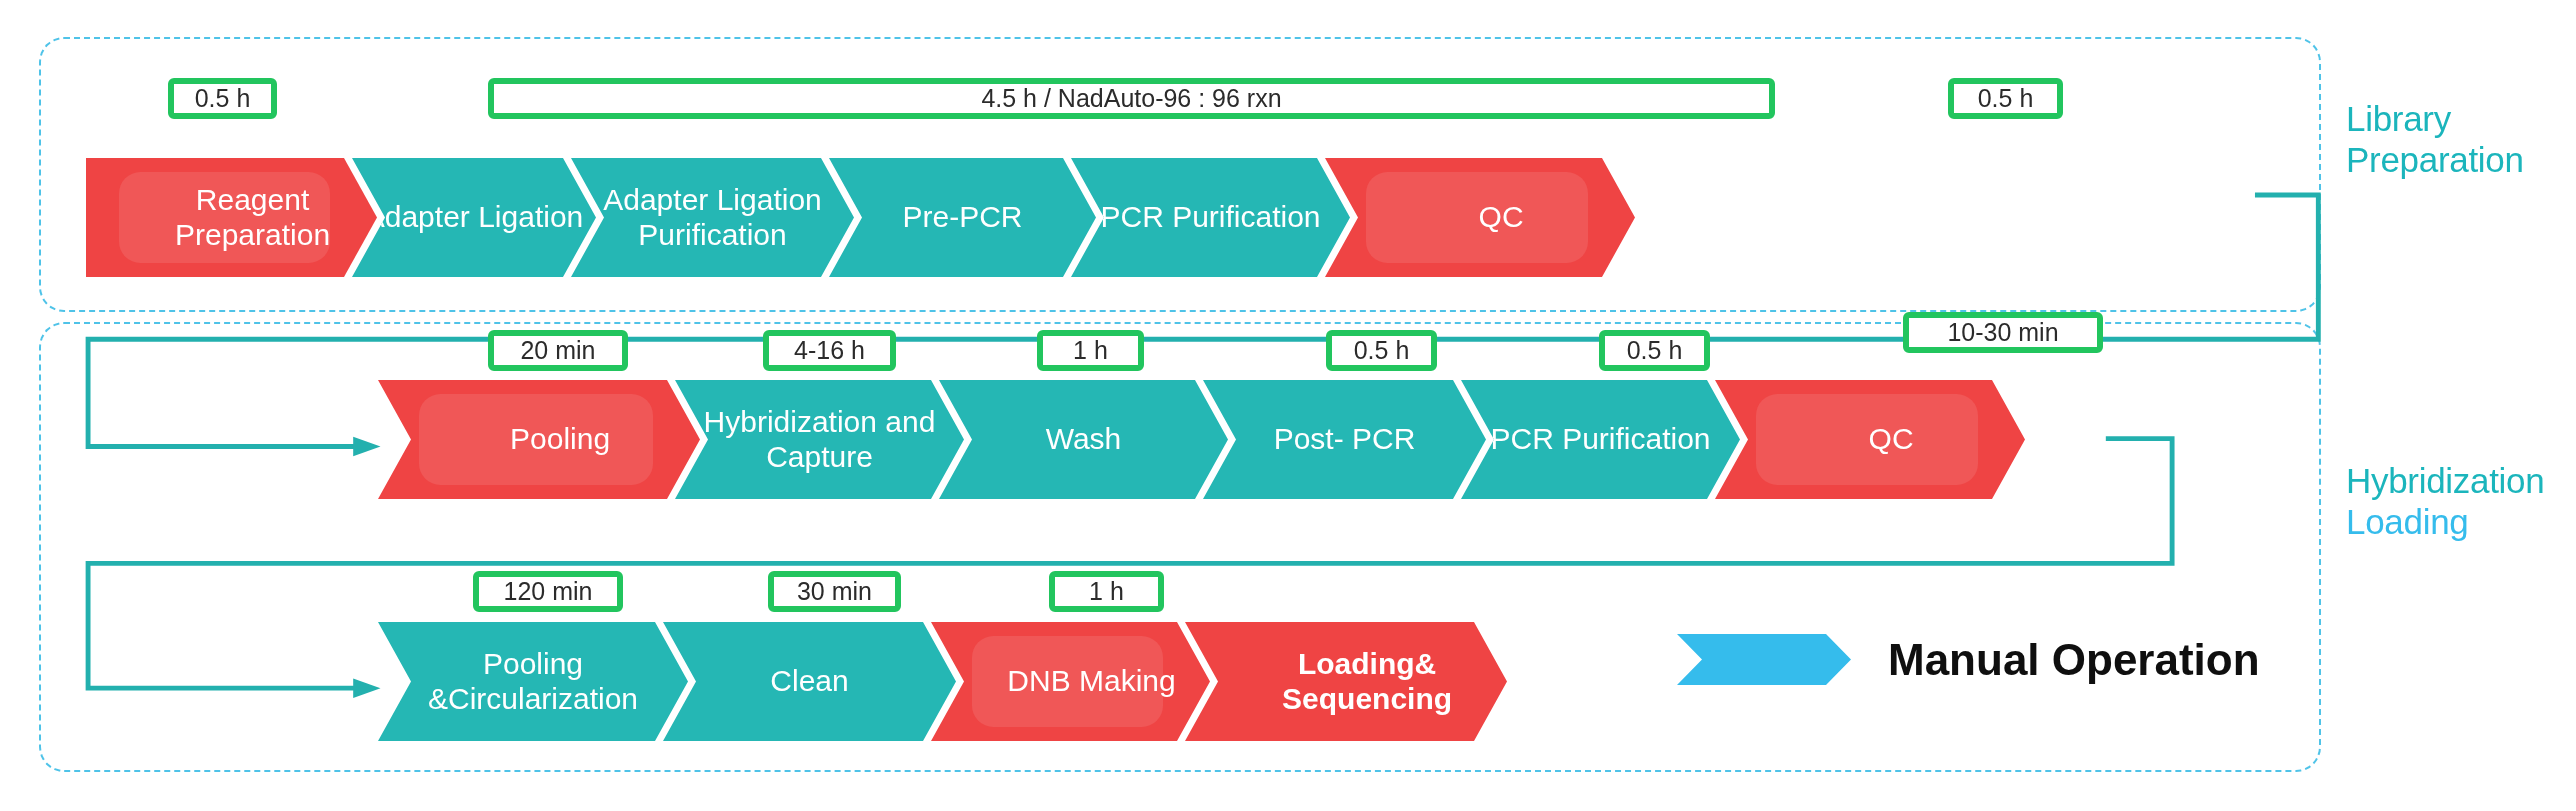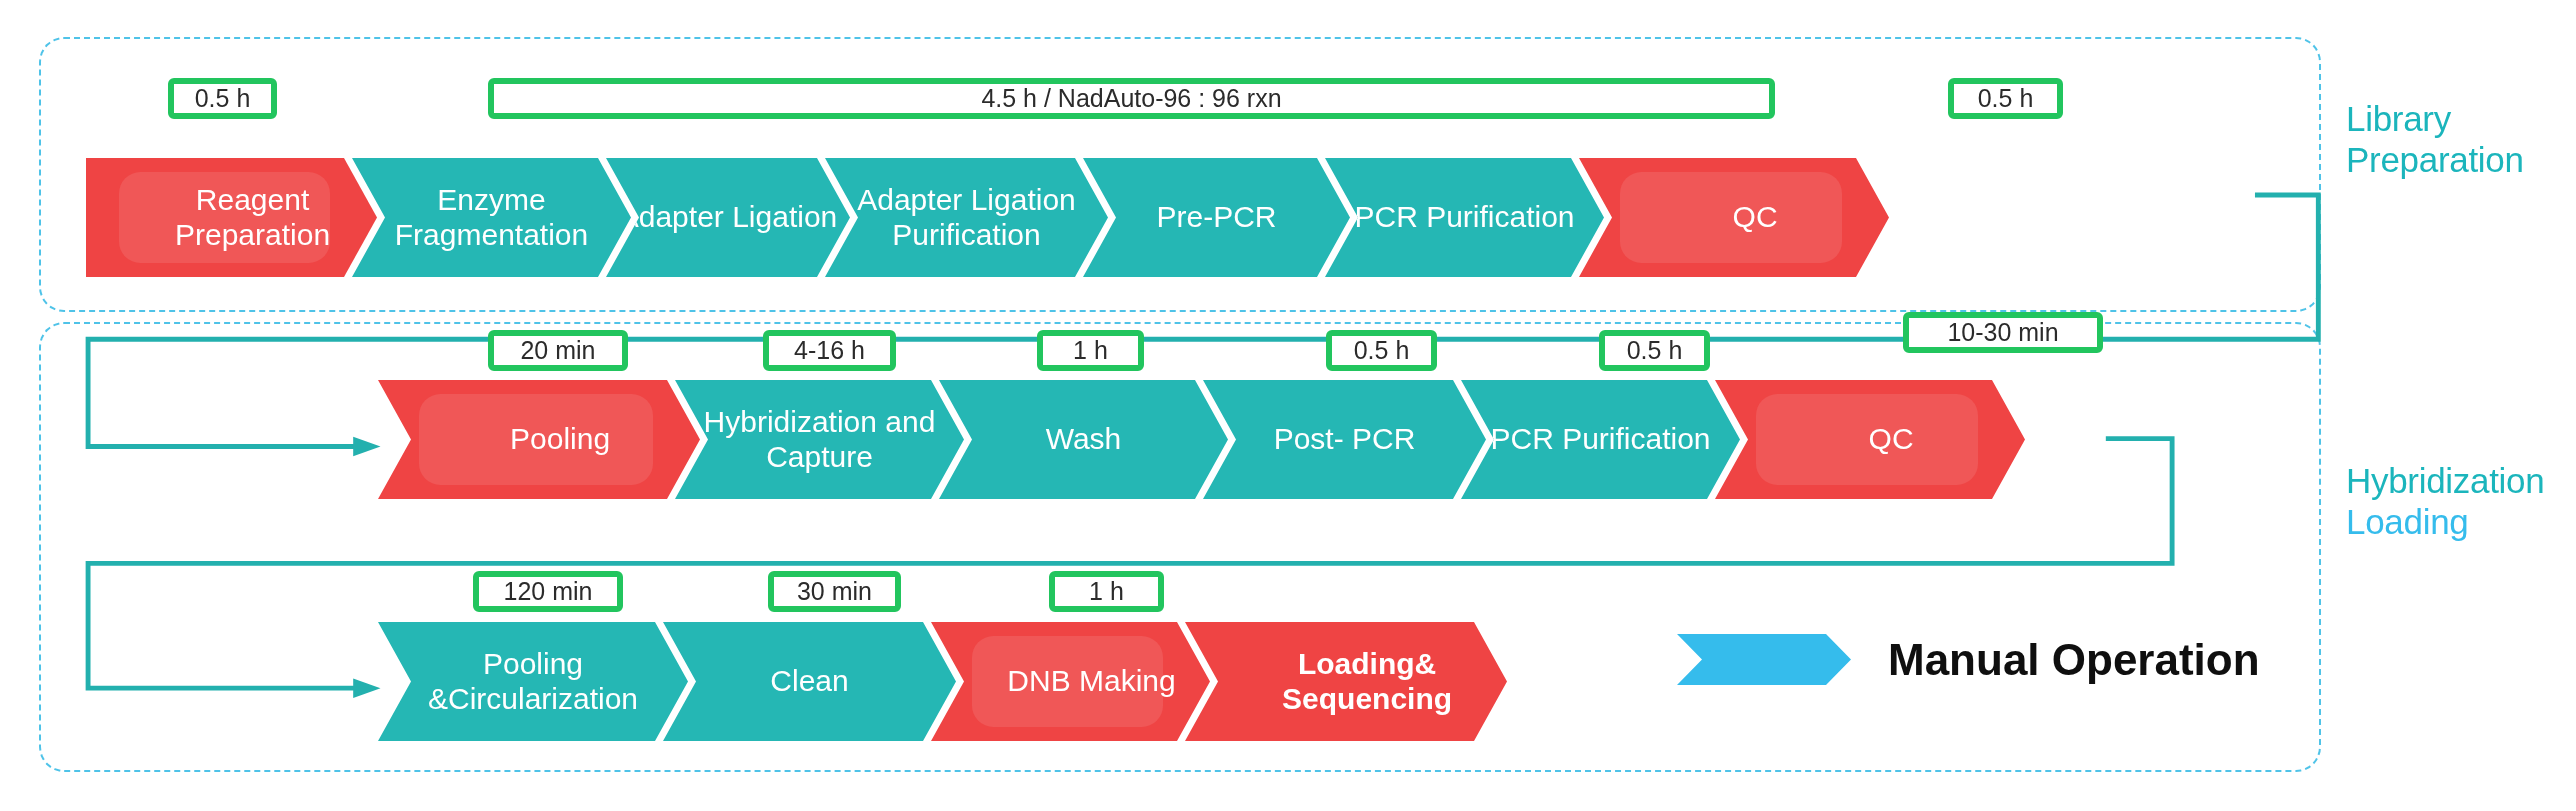--- a/index.html
+++ b/index.html
@@ -135,26 +135,20 @@
 <div class="badge" style="left:488px; top:78px; width:1287px;">4.5 h / NadAuto-96 : 96 rxn</div>
 <div class="badge" style="left:1948px; top:78px; width:115px;">0.5 h</div>
 
 <div class="row" id="row1">
   <div class="chev head blue inner" style="width:291px">
     <span>
       <span>Reagent</span>
       <span>Preparation</span>
     </span>
   </div>
-  <div class="chev notch teal" style="width:279px">
-    <span>
-      <span>Enzyme</span>
-      <span>Fragmentation</span>
-    </span>
-  </div>
   <div class="chev notch teal" style="width:244px">
     <span>
       <span>Adapter</span>
       <span>Ligation</span>
     </span>
   </div>
   <div class="chev notch teal" style="width:283px">
     <span>
       <span>Adapter</span>
       <span>Ligation</span>

